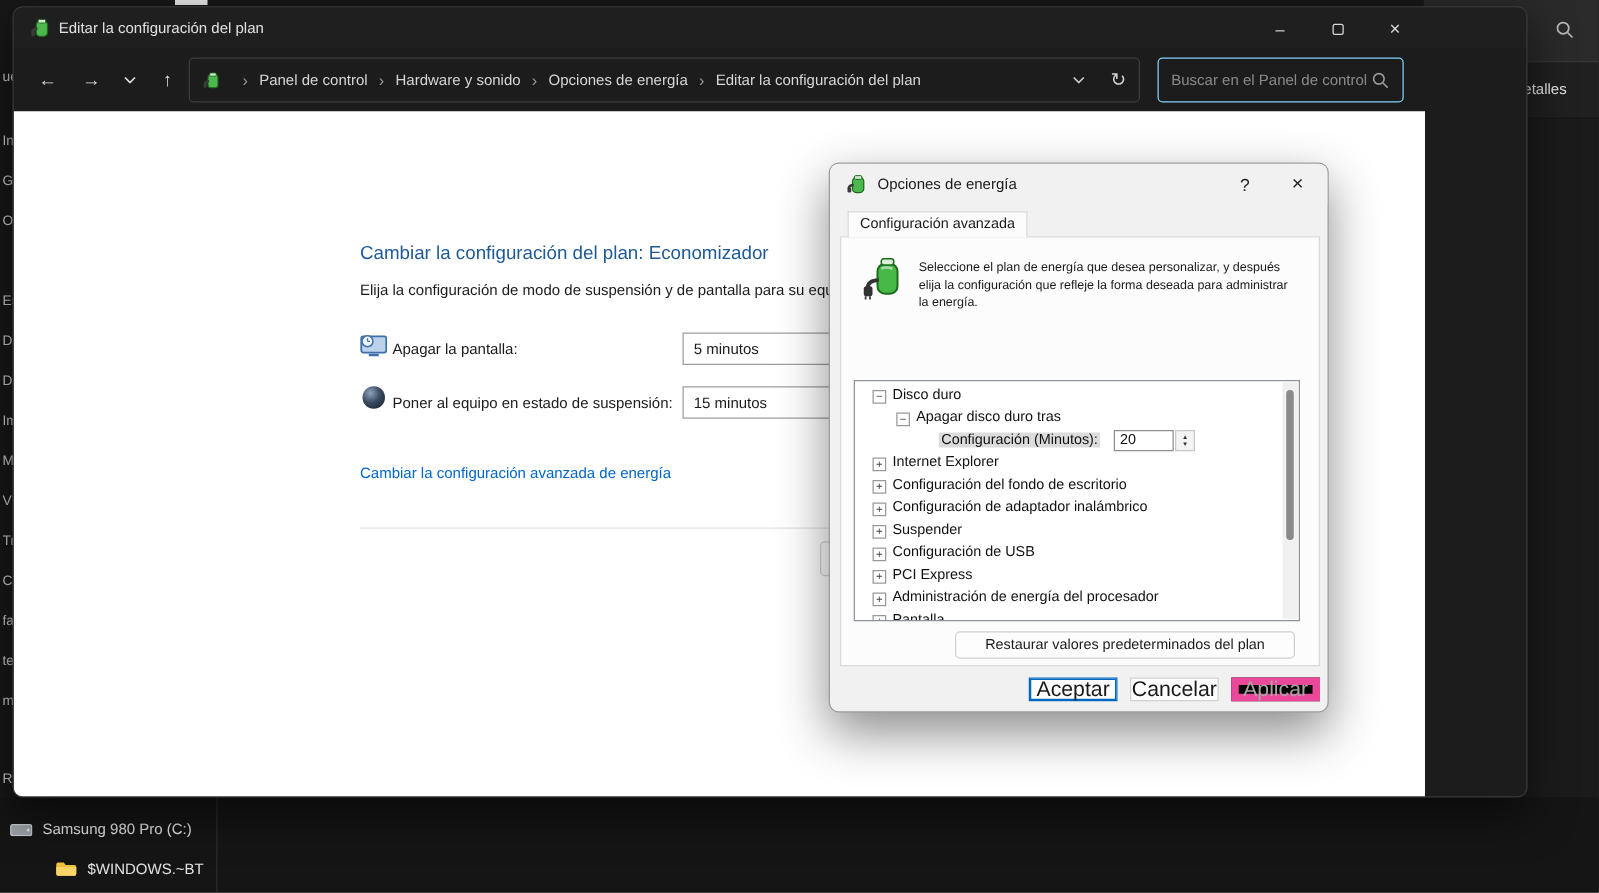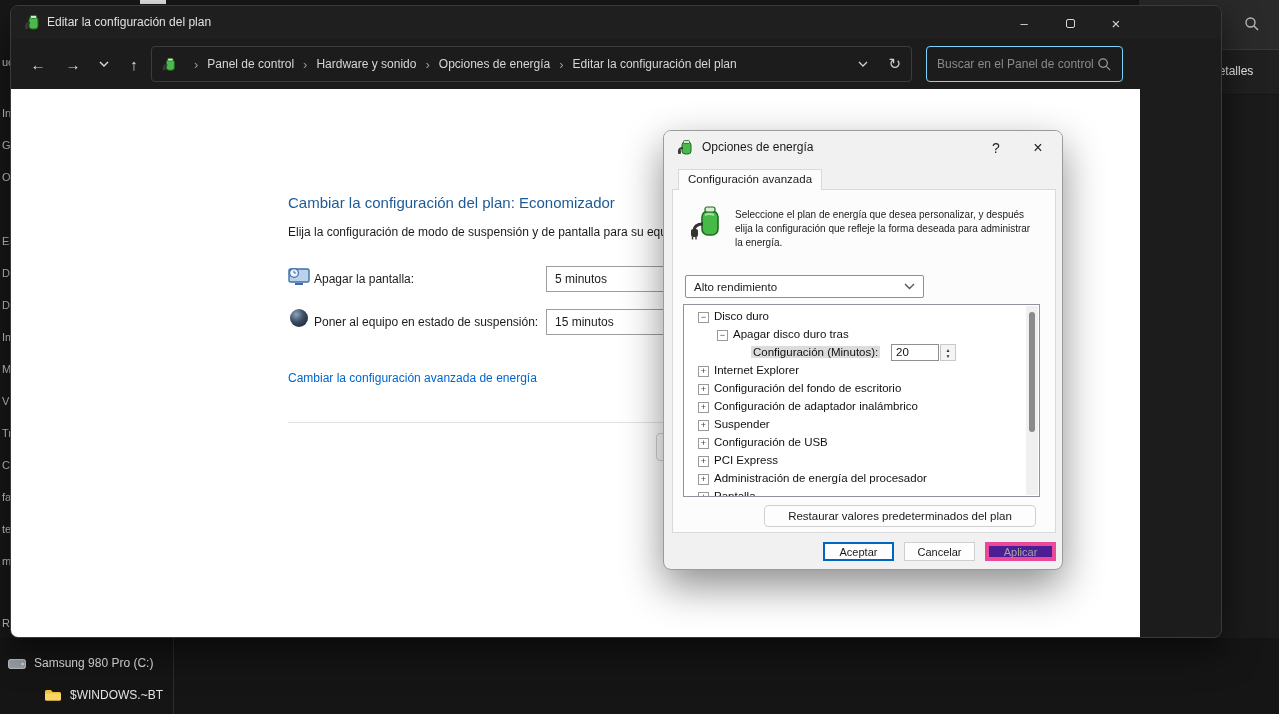--- a/index.html
+++ b/index.html
@@ -91,24 +91,24 @@
   .spinner { position:absolute; left:256px; top:0; width:16px; height:17px; border:1px solid #c8c8c8;
     background:#f4f4f4; display:flex; flex-direction:column; align-items:center; justify-content:center;
     font-size:5px; color:#333; line-height:6px; }
   .vscroll { position:absolute; right:1px; top:1px; width:12px; height:189px; background:#f0f0f0; }
   .vthumb { position:absolute; left:3px; top:6px; width:6px; height:120px; background:#8a8a8a; border-radius:3px; }
 
   .restore-btn { position:absolute; left:91px; top:315px; width:272px; height:22px; background:#fdfdfd;
     border:1px solid #d0d0d0; border-radius:4px; font-size:11.5px; color:#1a1a1a; display:flex;
     align-items:center; justify-content:center; }
   .dlg-bottom-btn { position:absolute; top:411px; width:71px; height:19px; border-radius:0;
-    font-size:11px; display:flex; align-items:center; justify-content:center; }
+    font-size:17px; display:flex; align-items:center; justify-content:center; }
   .btn-ok { left:159px; background:#fdfdfd; border:1px solid #0067c0; box-shadow:0 0 0 1px #0067c0 inset; color:#1a1a1a; }
   .btn-cancel { left:240px; background:#fdfdfd; border:1px solid #d0d0d0; color:#1a1a1a; }
-  .btn-apply { left:321px; background:#4c1d95; border:4px solid #ec4899; color:#a6a6a6; }
+  .btn-apply { left:321px; background:#000000; border:6px solid #ec4899; color:#a6a6a6; }
 </style>
 </head>
 <body>
 
 <div id="stage">
 
   <span class="frag" style="top:56px">uev</span>
   <span class="frag" style="top:107px">Ini</span>
   <span class="frag" style="top:139px">Ga</span>
   <span class="frag" style="top:171px">Or</span>
@@ -272,26 +272,20 @@
         <rect x="13" y="7" width="16" height="24" rx="6" fill="#46b946" stroke="#1d6b1d" stroke-width="1.6"></rect>
         <rect x="16" y="3" width="10" height="5" rx="2" fill="#d9eed9" stroke="#1d6b1d" stroke-width="1.2"></rect>
         <path d="M16 11 Q20 9 25 11" fill="none" stroke="#a8dca8" stroke-width="2"></path>
         <path d="M14 20 Q5 20 5 27" fill="none" stroke="#333" stroke-width="3"></path>
         <rect x="2" y="25" width="7" height="8" rx="2" fill="#333"></rect>
         <line x1="3.5" y1="33" x2="3.5" y2="35.5" stroke="#333" stroke-width="1.4"></line>
         <line x1="7" y1="33" x2="7" y2="35.5" stroke="#333" stroke-width="1.4"></line>
       </svg>
       <div class="dlg-desc">Seleccione el plan de energía que desea personalizar, y después elija la configuración que refleje la forma deseada para administrar la energía.</div>
 
-      <div class="plan-combo">
-        <span>Alto rendimiento</span>
-        <svg class="chev" width="11" height="7" viewBox="0 0 11 7">
-          <polyline points="1,1 5.5,5.5 10,1" fill="none" stroke="#555" stroke-width="1.4"></polyline>
-        </svg>
-      </div>
 
       <div class="tree">
         <div class="trow" style="top:3px">
           <span class="texp" style="left:14px">−</span>
           <span class="tlabel" style="left:30px">Disco duro</span>
         </div>
         <div class="trow" style="top:21px">
           <span class="texp" style="left:33px">−</span>
           <span class="tlabel" style="left:49px">Apagar disco duro tras</span>
         </div>

